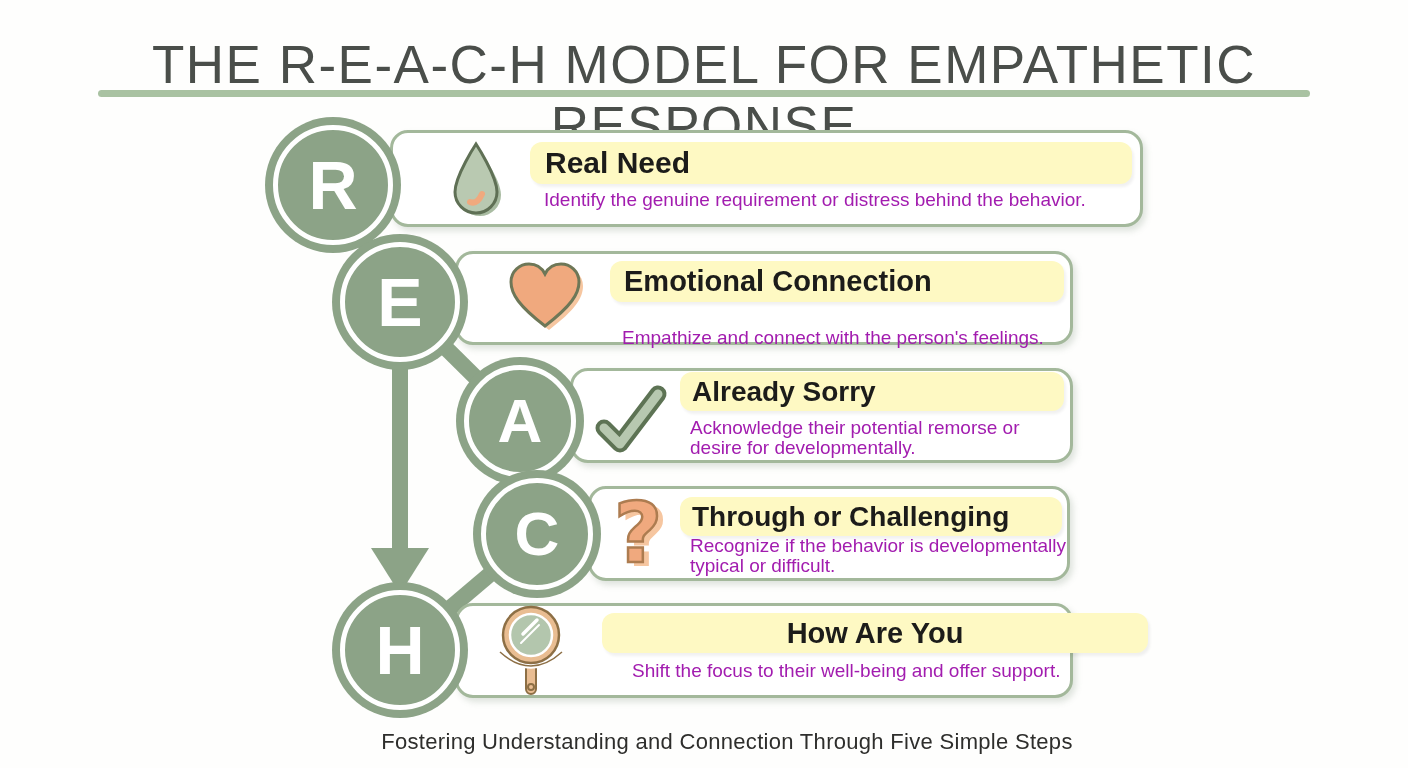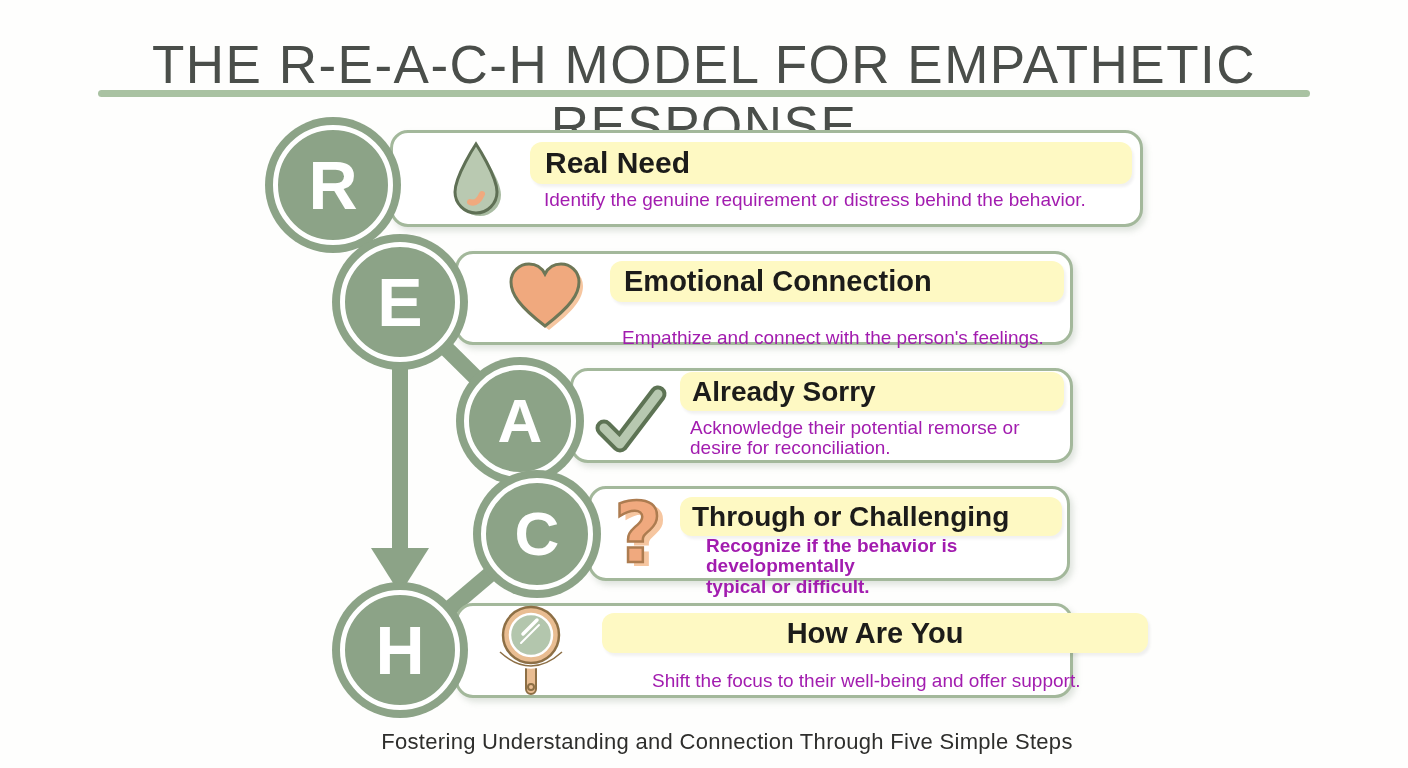--- a/index.html
+++ b/index.html
@@ -63,22 +63,22 @@
   .bar-2 { left:610px; top:261px; width:454px; height:41px; font-size:29px; padding-left:14px; }
   .bar-3 { left:680px; top:357px; width:384px; height:39px; font-size:28px; padding-left:12px;margin-top:15px; }
   .bar-4 { left:680px; top:497px; width:382px; height:39px; font-size:28px; padding-left:12px; }
   .bar-5 { left:602px; top:613px; width:546px; height:40px; font-size:29px; justify-content:center; padding-left:0; }
 
   .desc { position:absolute; z-index:3; color:#a21caf; font-size:19px; line-height:1.07;
     white-space:pre-line; }
   .desc-1 { left:544px; top:190px; width:580px; }
   .desc-2 { left:622px; top:328px; width:440px; }
   .desc-3 { left:690px; top:418px; width:370px; }
-  .desc-4 { left:706px; top:536px; width:385px;font-weight:bold; }
-  .desc-5 { left:652px; top:661px; width:440px;margin-top:10px; }
+  .desc-4 { left:690px; top:536px; width:385px; }
+  .desc-5 { left:632px; top:661px; width:440px; }
 
   
   .footer-text { position:absolute; left:0; top:729px; width:1408px; text-align:center;
     font-size:22px; color:#2e2e2c; letter-spacing:0.3px;margin-left:23px; }
 </style>
 </head>
 <body>
 
 <div id="stage">
 
@@ -153,20 +153,20 @@
 
   <div class="bar bar-1">Real Need</div>
   <div class="bar bar-2">Emotional Connection</div>
   <div class="bar bar-3">Already Sorry</div>
   <div class="bar bar-4">Through or Challenging</div>
   <div class="bar bar-5">How Are You</div>
 
   <div class="desc desc-1">Identify the genuine requirement or distress behind the behavior.</div>
   <div class="desc desc-2">Empathize and connect with the person's feelings.</div>
   <div class="desc desc-3">Acknowledge their potential remorse or
-desire for reconciliation.</div>
+desire for developmentally.</div>
   <div class="desc desc-4">Recognize if the behavior is developmentally
 typical or difficult.</div>
   <div class="desc desc-5">Shift the focus to their well-being and offer support.</div>
 
   <div class="footer-text">Fostering Understanding and Connection Through Five Simple Steps</div>
 
 </div>
 
 </body></html>

